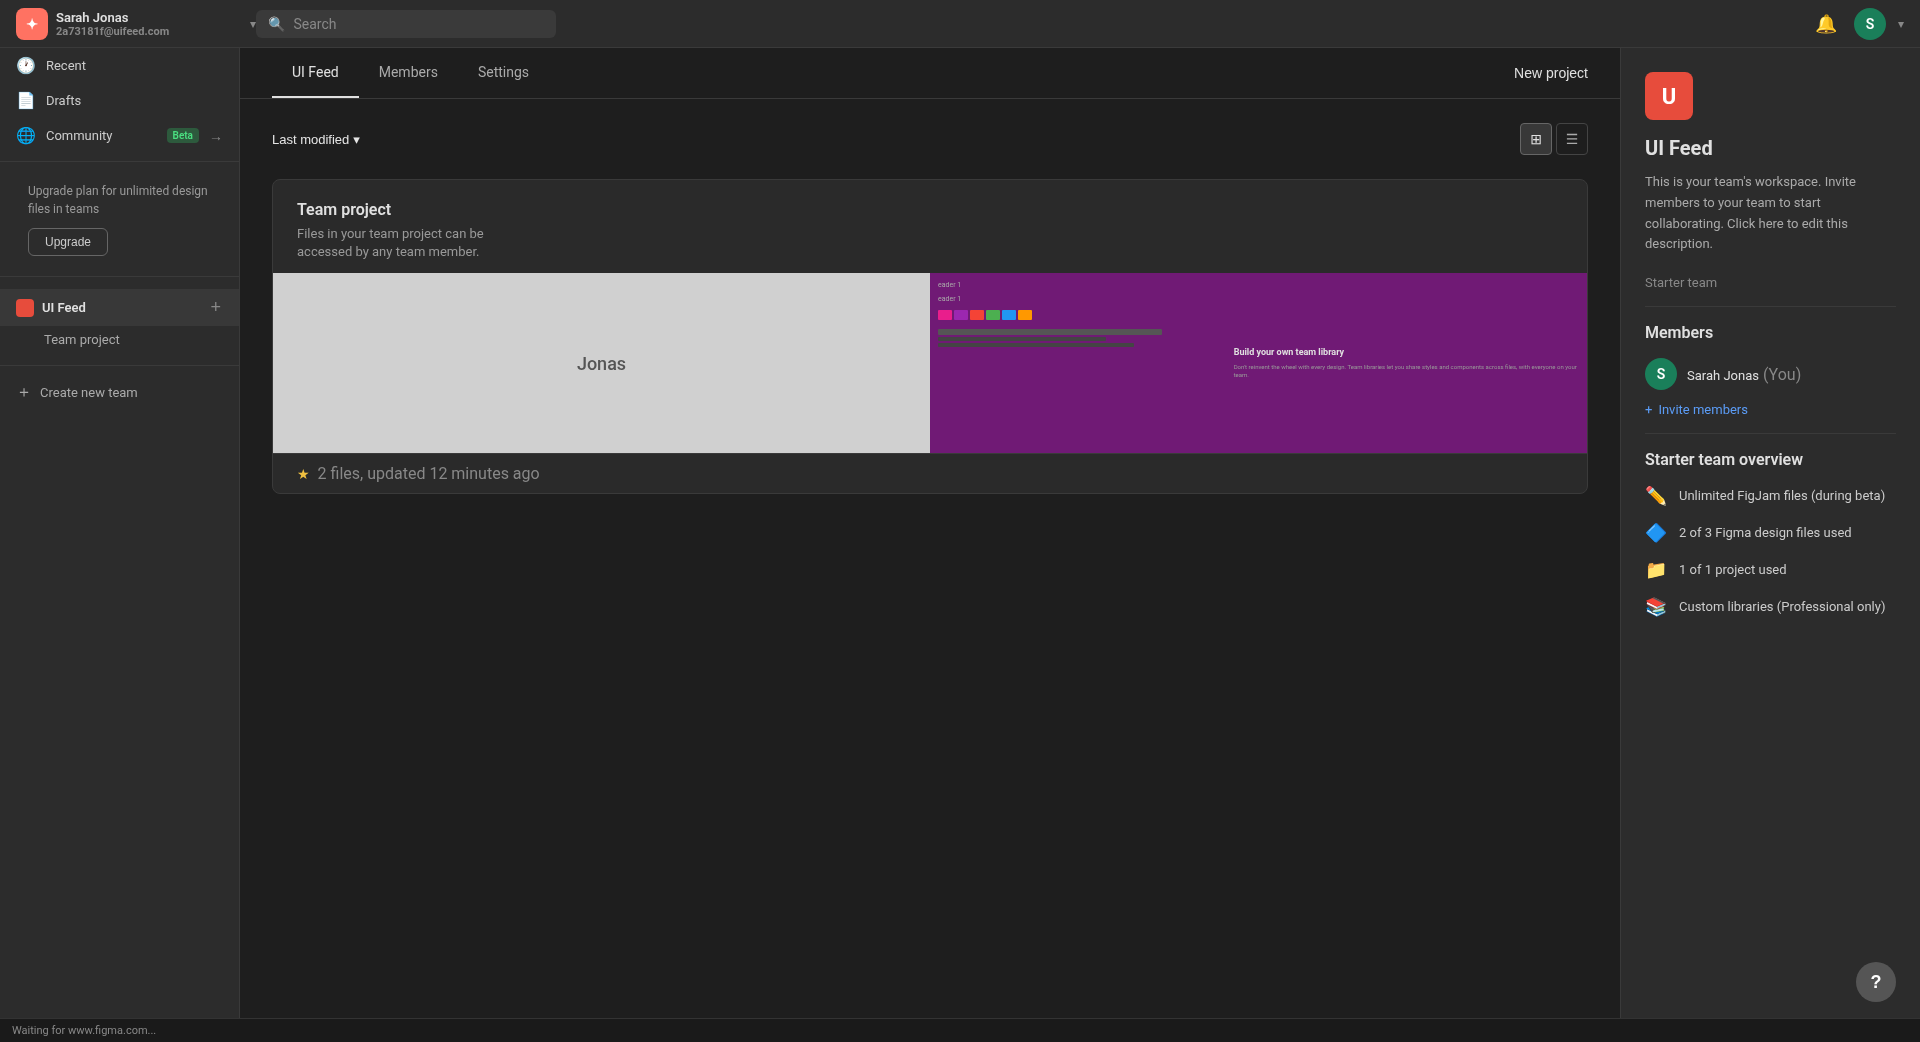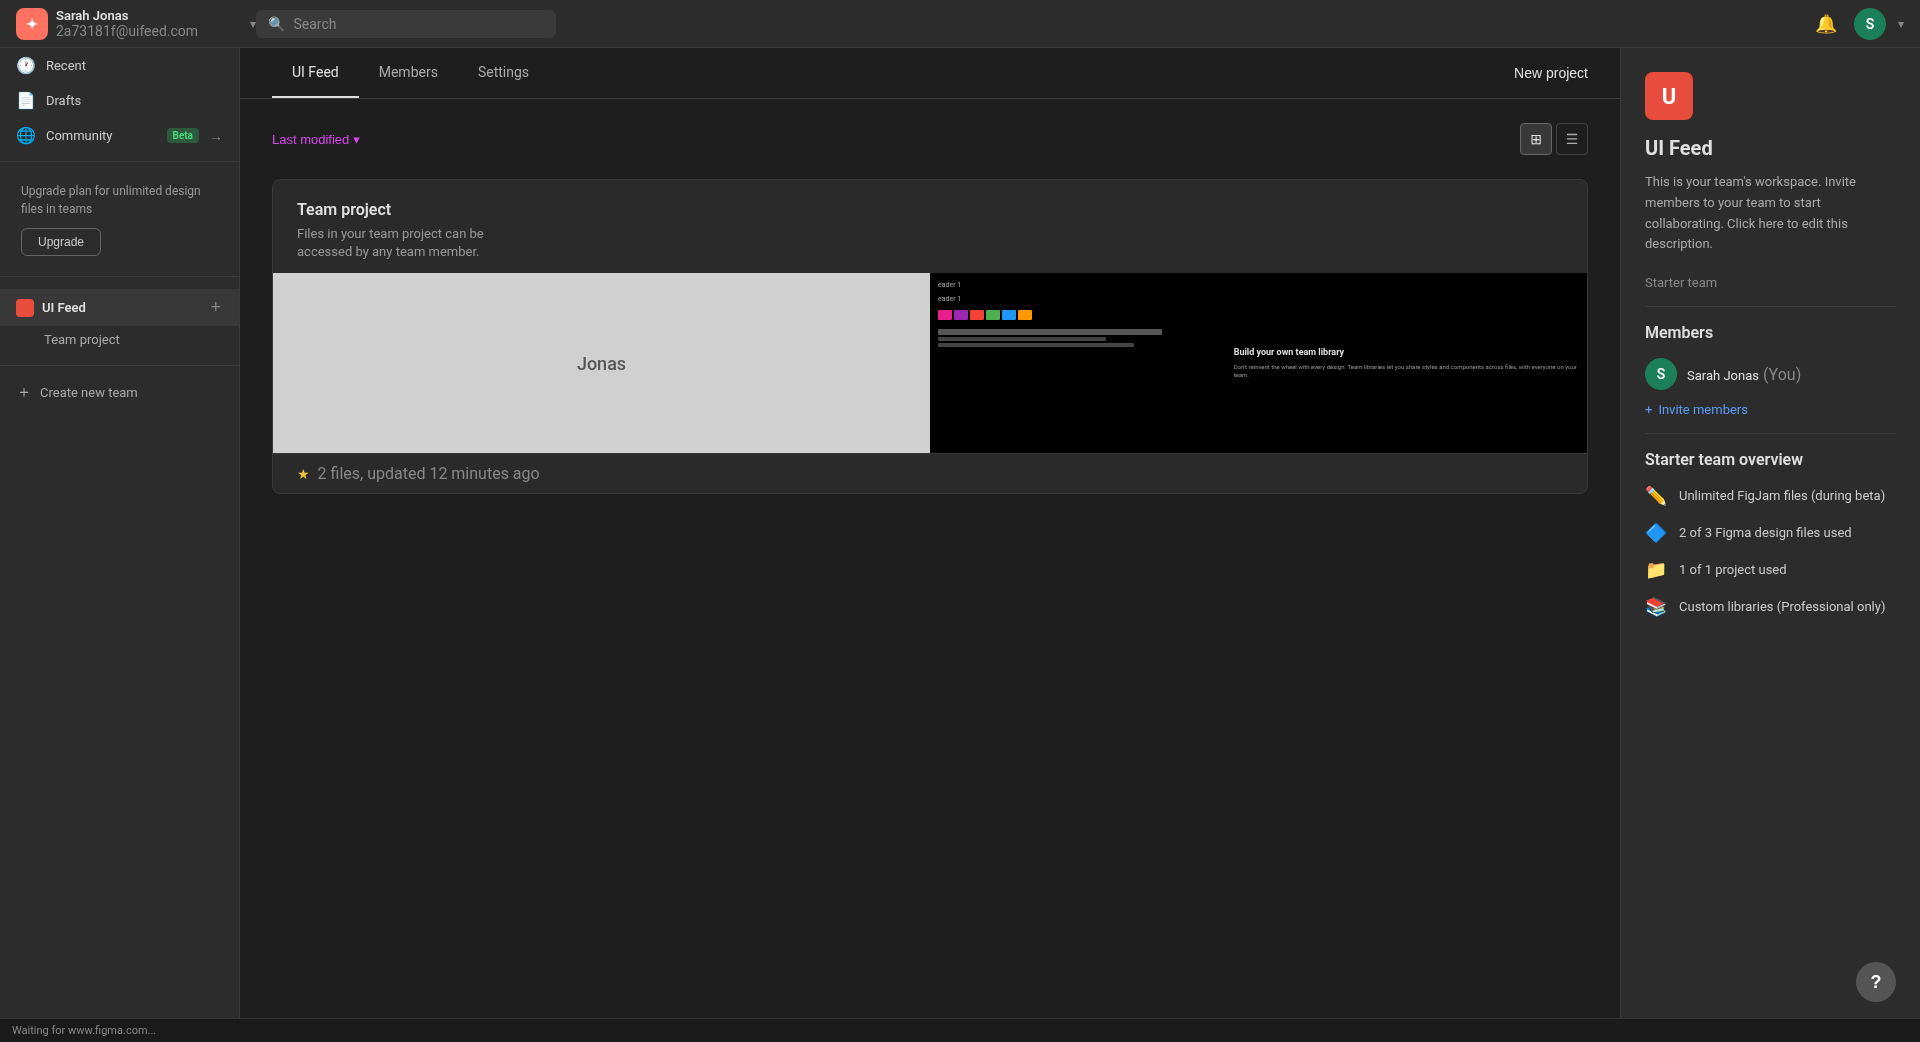--- a/index.html
+++ b/index.html
@@ -4,40 +4,40 @@
   <style>
     * { box-sizing: border-box; margin: 0; padding: 0; }
     body { font-family: -apple-system, BlinkMacSystemFont, 'Segoe UI', Roboto, sans-serif; background: #1e1e1e; color: #e0e0e0; height: 1042px; width: 1920px; overflow: hidden; display: flex; flex-direction: column; }
 
     
     .topbar { height: 48px; background: #2c2c2c; display: flex; align-items: center; padding: 0 16px; border-bottom: 1px solid #3a3a3a; flex-shrink: 0; }
     .topbar-left { display: flex; align-items: center; gap: 8px; width: 240px; }
     .figma-logo { width: 32px; height: 32px; background: #ff7262; border-radius: 8px; display: flex; align-items: center; justify-content: center; font-size: 14px; color: white; font-weight: bold; flex-shrink: 0; }
     .user-info { display: flex; flex-direction: column; flex: 1; }
     .user-name { font-size: 13px; font-weight: 600; color: #e0e0e0; }
-    .user-email { font-size: 14px; color: #888; }
+    .user-email { font-size: 11px; color: #888; font-weight: bold; }
     .chevron-down { font-size: 12px; color: #888; }
     .topbar-search { flex: 1; display: flex; align-items: center; }
     .search-box { display: flex; align-items: center; gap: 8px; background: #3a3a3a; border-radius: 6px; padding: 6px 12px; width: 300px; cursor: text; }
     .search-icon { color: #888; font-size: 14px; }
     .search-text { color: #888; font-size: 14px; }
     .topbar-right { display: flex; align-items: center; gap: 12px; margin-left: auto; }
     .notif-btn { background: none; border: none; color: #888; font-size: 18px; cursor: pointer; padding: 4px; }
     .avatar { width: 32px; height: 32px; background: #1a7f5a; border-radius: 50%; display: flex; align-items: center; justify-content: center; font-size: 14px; font-weight: 600; color: white; cursor: pointer; }
 
     
     .main { display: flex; flex: 1; overflow: hidden; }
 
     
     .sidebar { width: 240px; background: #2c2c2c; border-right: 1px solid #3a3a3a; display: flex; flex-direction: column; overflow-y: auto; flex-shrink: 0; }
     .sidebar-item { display: flex; align-items: center; gap: 10px; padding: 8px 16px; cursor: pointer; font-size: 13px; color: #ccc; }
     .sidebar-item-icon { font-size: 16px; color: #999; }
     .sidebar-item-label { flex: 1; }
     .sidebar-divider { height: 1px; background: #3a3a3a; margin: 8px 0; }
-    .upgrade-section { padding: 12px 21px; }
+    .upgrade-section { padding: 12px 28px; }
     .upgrade-text { font-size: 12px; color: #999; margin-bottom: 10px; line-height: 1.5; }
     .upgrade-btn { background: none; border: 1px solid #666; color: #ccc; border-radius: 6px; padding: 6px 16px; font-size: 12px; cursor: pointer; }
     .community-badge { background: #2d5a3d; color: #4ade80; font-size: 10px; padding: 2px 6px; border-radius: 4px; font-weight: 600; text-align: center; }
     .community-arrow { margin-left: auto; font-size: 14px; color: #888; }
     .team-section { padding: 4px 0; }
     .team-header { display: flex; align-items: center; gap: 8px; padding: 6px 16px; cursor: pointer; }
     .team-color { width: 18px; height: 18px; background: #e74c3c; border-radius: 4px; flex-shrink: 0; }
     .team-name { font-size: 13px; font-weight: 600; color: #e0e0e0; flex: 1; }
     .team-add { background: none; border: none; color: #888; font-size: 18px; cursor: pointer; padding: 2px; }
     .team-subitem { padding: 6px 16px 6px 44px; font-size: 13px; color: #aaa; cursor: pointer; }
@@ -47,34 +47,34 @@
     
     .content { flex: 1; background: #1e1e1e; overflow-y: auto; }
     .content-header { display: flex; align-items: center; padding: 0 32px; border-bottom: 1px solid #3a3a3a; background: #1e1e1e; }
     .content-tabs { display: flex; align-items: center; gap: 0; }
     .tab { padding: 16px 20px; font-size: 14px; color: #aaa; cursor: pointer; border-bottom: 2px solid transparent; }
     .tab.active { color: #e0e0e0; border-bottom: 2px solid #e0e0e0; }
     .new-project-btn { margin-left: auto; background: none; border: none; color: #e0e0e0; font-size: 14px; cursor: pointer; padding: 8px 0; }
 
     .content-body { padding: 24px 32px; }
     .filter-bar { display: flex; align-items: center; justify-content: space-between; margin-bottom: 24px; }
-    .filter-btn { display: flex; align-items: center; gap: 4px; background: none; border: none; color: #d946ef; font-size: 13px; cursor: pointer; }
+    .filter-btn { display: flex; align-items: center; gap: 4px; background: none; border: none; color: #e5e5e5; font-size: 13px; cursor: pointer; }
     .view-btns { display: flex; gap: 4px; }
     .view-btn { background: none; border: 1px solid #444; color: #aaa; border-radius: 4px; width: 32px; height: 32px; display: flex; align-items: center; justify-content: center; cursor: pointer; font-size: 14px; }
     .view-btn.active { background: #383838; color: #e0e0e0; border-color: #666; }
 
     
     .project-card { background: #2a2a2a; border: 1px solid #3a3a3a; border-radius: 8px; overflow: hidden; }
     .project-card-header { padding: 20px 24px 12px; }
     .project-title { font-size: 16px; font-weight: 600; color: #e0e0e0; margin-bottom: 6px; }
     .project-desc { font-size: 13px; color: #999; line-height: 1.4; }
     .project-files { display: flex; gap: 0; }
     .file-thumb { flex: 1; height: 180px; background: #3a3a3a; display: flex; align-items: center; justify-content: center; position: relative; overflow: hidden; }
     .file-thumb-cool { background: #d0d0d0; color: #555; font-size: 18px; font-weight: 500; }
-    .file-thumb-library { background: #000000; position: relative; overflow: hidden; }
+    .file-thumb-library { background: #701a75; position: relative; overflow: hidden; }
     .library-content { width: 100%; height: 100%; display: flex; }
     .library-left { width: 45%; padding: 8px; display: flex; flex-direction: column; gap: 3px; overflow: hidden; }
     .library-right { flex: 1; padding: 8px; display: flex; flex-direction: column; justify-content: center; gap: 4px; }
     .lib-title { font-size: 9px; font-weight: 700; color: #e0e0e0; line-height: 1.3; }
     .lib-text { font-size: 6px; color: #999; line-height: 1.4; }
     .project-footer { padding: 10px 24px; display: flex; align-items: center; gap: 8px; border-top: 1px solid #3a3a3a; }
     .star-icon { color: #f0c040; font-size: 14px; }
     .project-meta { font-size: 16px; color: #888; }
 
     

